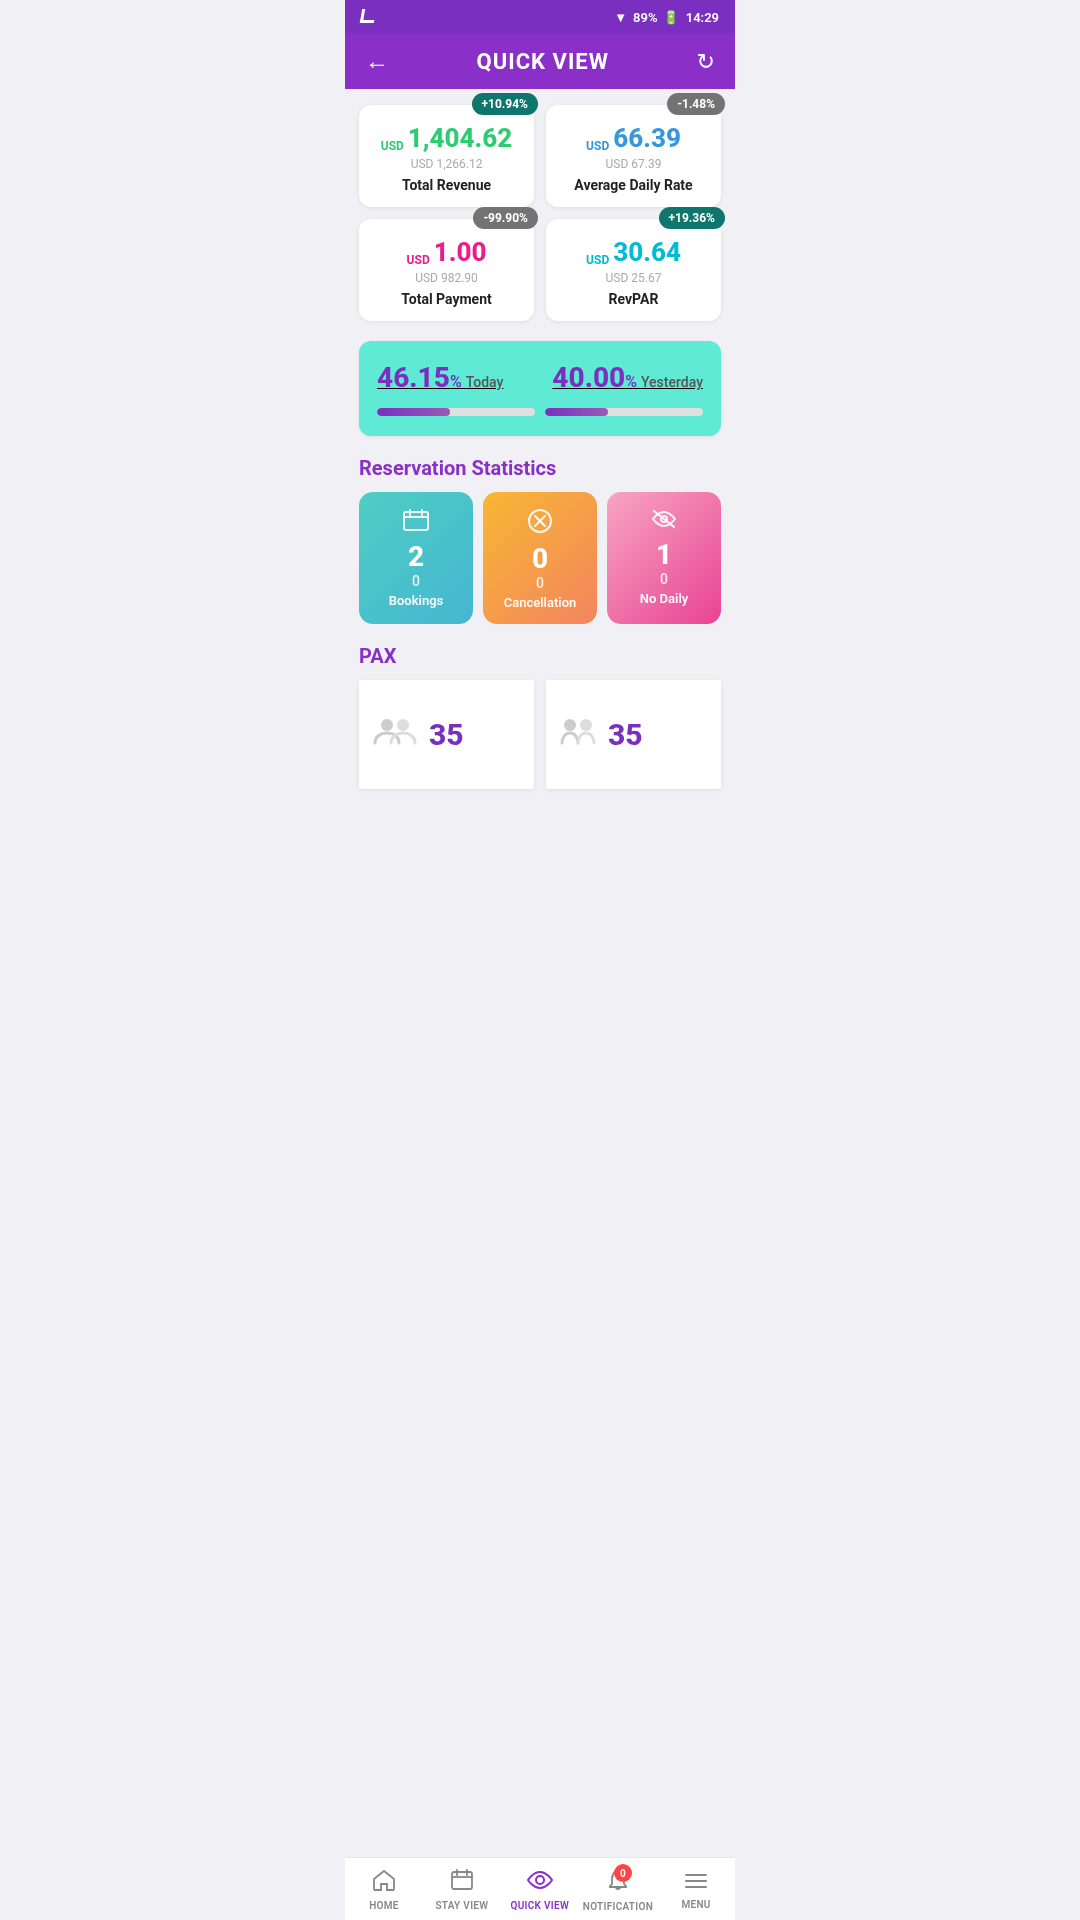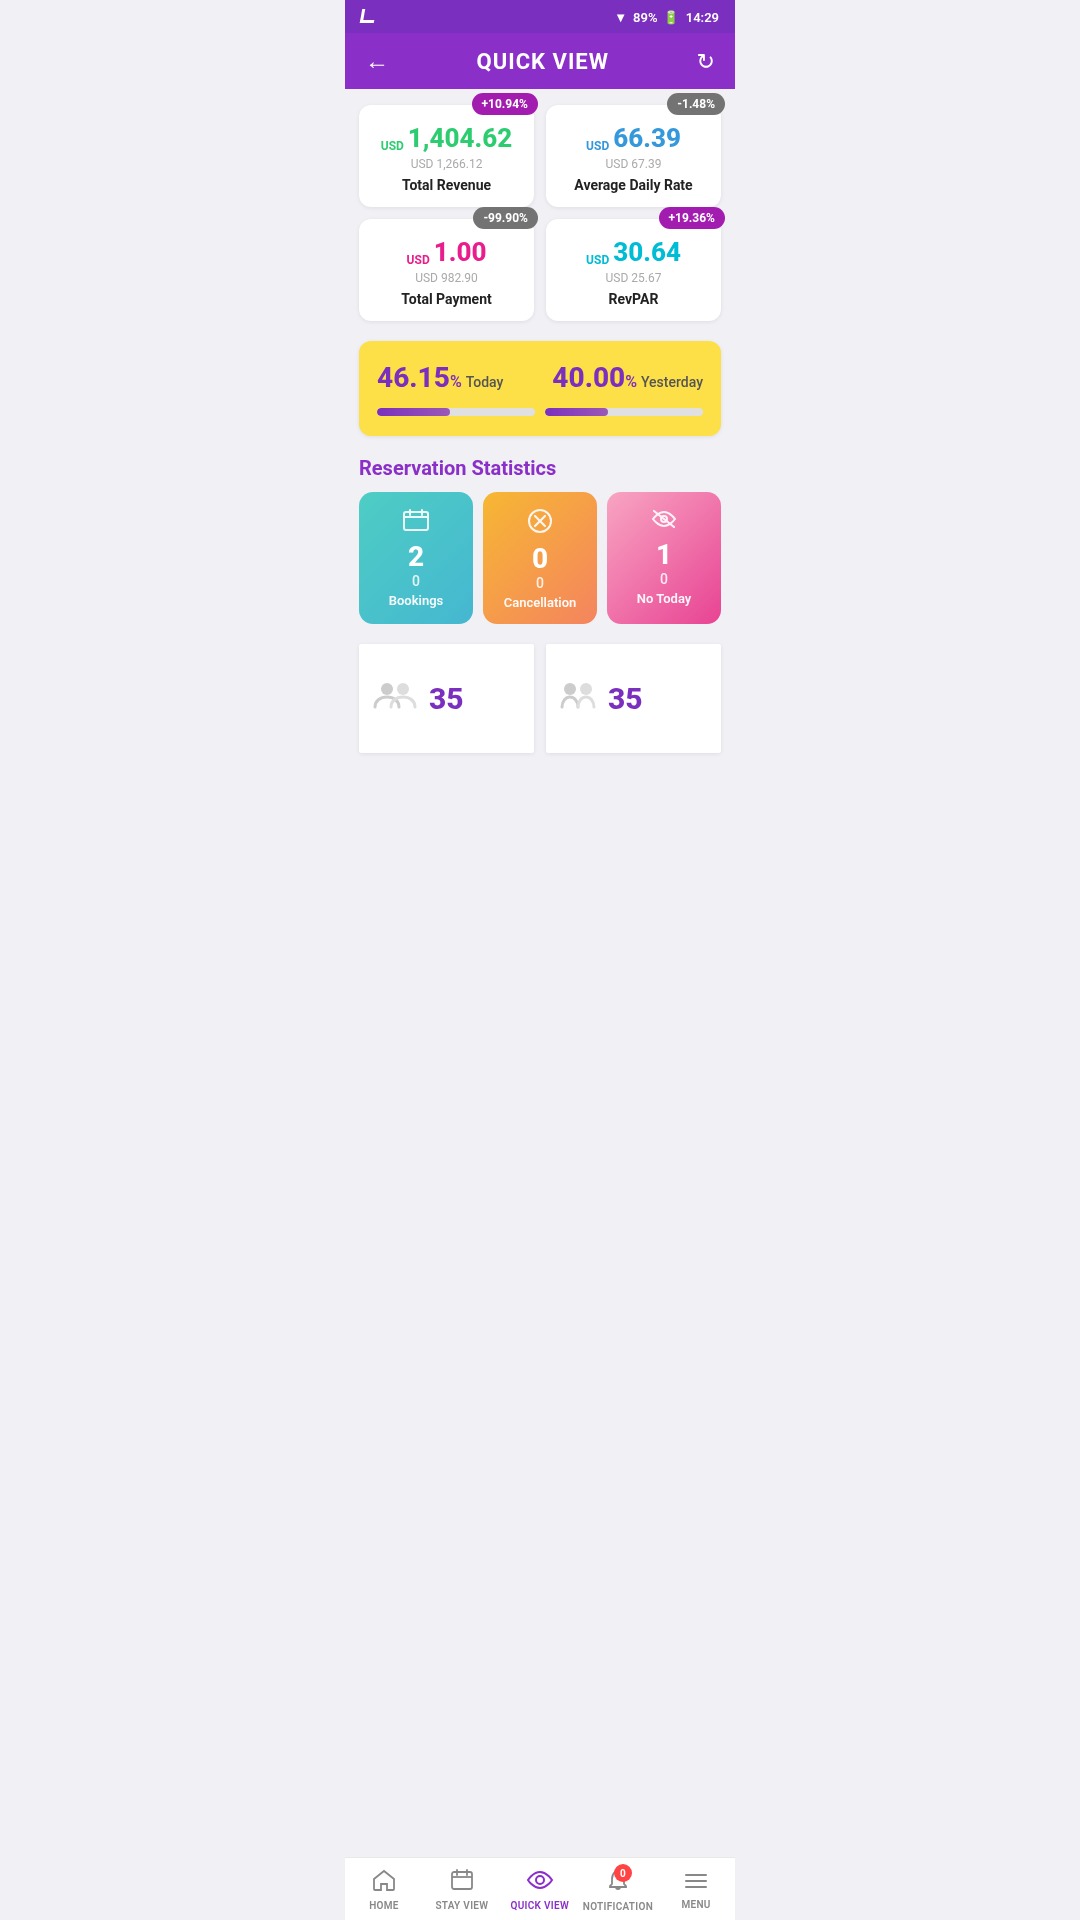--- a/index.html
+++ b/index.html
@@ -75,21 +75,21 @@
     .badge {
       position: absolute;
       top: -12px;
       right: -4px;
       padding: 4px 10px;
       border-radius: 12px;
       font-size: 12px;
       font-weight: 700;
       color: white;
     }
-    .badge-green { background: #a21caf; }
+    .badge-green { background: #0f766e; }
     .badge-red { background: #737373; }
 
     .metric-amount-row {
       display: flex;
       align-items: flex-end;
       justify-content: center;
       gap: 4px;
       margin-bottom: 4px;
     }
     .metric-usd-label {
@@ -120,25 +120,26 @@
     
     .section-title {
       font-size: 20px;
       font-weight: 700;
       color: #8b2fc9;
       margin-bottom: 12px;
     }
 
     
     .occupancy-card {
-      background: #fde047;
+      background: #5eead4;
       border-radius: 12px;
       padding: 20px 18px;
       margin-bottom: 20px;
       box-shadow: 0 1px 4px rgba(0,0,0,0.08);
+      text-decoration: underline;
     }
     .occupancy-row {
       display: flex;
       justify-content: space-between;
       align-items: flex-end;
       margin-bottom: 14px;
     }
     .occupancy-item { flex: 1; }
     .occ-value {
       font-size: 28px;
@@ -404,25 +405,26 @@
     <div class="stat-card stat-card-noshow">
       <span class="stat-icon">
         <svg width="28" height="22" viewBox="0 0 28 22" fill="none">
           <path d="M14 4C8 4 3 11 3 11C3 11 8 18 14 18C20 18 25 11 25 11C25 11 20 4 14 4Z" stroke="white" stroke-width="2"></path>
           <circle cx="14" cy="11" r="3" stroke="white" stroke-width="2"></circle>
           <line x1="4" y1="3" x2="24" y2="19" stroke="white" stroke-width="2.2" stroke-linecap="round"></line>
         </svg>
       </span>
       <div class="stat-main-value">1</div>
       <div class="stat-sub-value">0</div>
-      <div class="stat-name">No Today</div>
-    </div>
-
-  </div>
-
+      <div class="stat-name">No Daily</div>
+    </div>
+
+  </div>
+
+  <div class="section-title">PAX</div>
   <div class="pax-grid">
 
     <div class="pax-card">
       <span class="pax-icon">
         <svg width="44" height="32" viewBox="0 0 44 32" fill="none">
           <circle cx="14" cy="10" r="6" fill="#ccc"></circle>
           <path d="M2 28C2 22 7 18 14 18C21 18 26 22 26 28" stroke="#ccc" stroke-width="3" stroke-linecap="round"></path>
           <circle cx="30" cy="10" r="6" fill="#ddd"></circle>
           <path d="M18 28C18 22 23 18 30 18C37 18 42 22 42 28" stroke="#ddd" stroke-width="3" stroke-linecap="round"></path>
         </svg>

